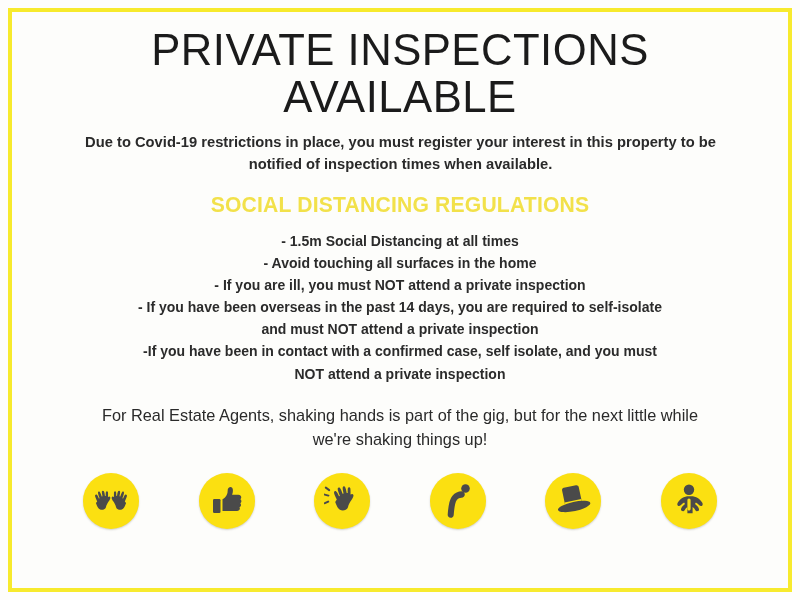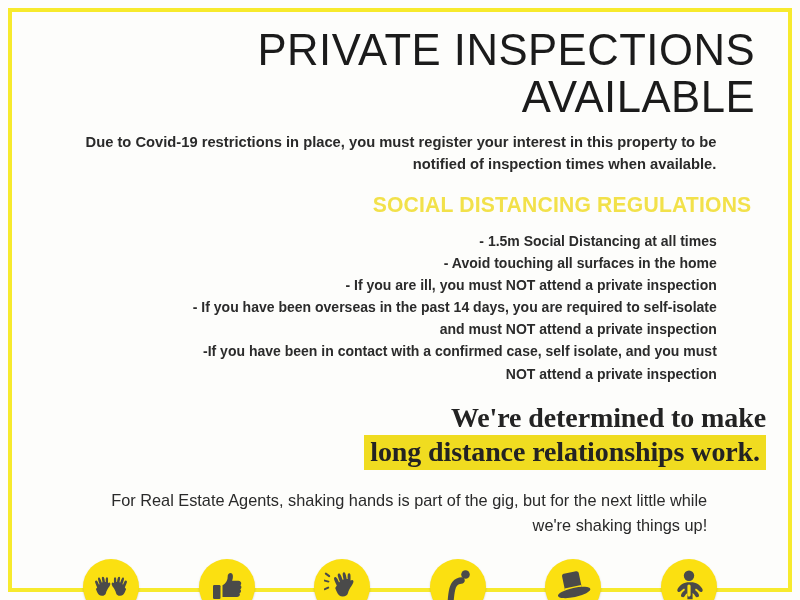--- a/index.html
+++ b/index.html
@@ -25,21 +25,21 @@
     border: 4px solid #f7ea2c;
     box-sizing: border-box;
     pointer-events: none;
   }
   .content {
     position: relative;
     width: 100%;
     height: 100%;
     box-sizing: border-box;
     padding: 18px 34px 10px 34px;
-    text-align: right;
+    text-align: center;
   }
 
   .headline {
     font-family: "Liberation Sans", sans-serif;
     font-size: 45px;
     font-weight: 300;
     letter-spacing: 0.5px;
     color: #1b1b1b;
     line-height: 1.05;
     margin: 8px 0 0 0;
@@ -153,26 +153,20 @@
     <div class="rules">
       <div class="rule-line">- 1.5m Social Distancing at all times</div>
       <div class="rule-line">- Avoid touching all surfaces in the home</div>
       <div class="rule-line">- If you are ill, you must NOT attend a private inspection</div>
       <div class="rule-line">- If you have been overseas in the past 14 days, you are required to self-isolate</div>
       <div class="rule-line">and must NOT attend a private inspection</div>
       <div class="rule-line">-If you have been in contact with a confirmed case, self isolate, and you must</div>
       <div class="rule-line">NOT attend a private inspection</div>
     </div>
 
-    <div class="tagline">
-      <div class="tagline-line1">We're determined to make</div>
-      <div class="tagline-line2-wrap">
-        <span class="tagline-line2">long distance relationships work.</span>
-      </div>
-    </div>
 
     <p class="closing">For Real Estate Agents, shaking hands is part of the gig, but for the next little while we're shaking things up!</p>
 
     <div class="icon-row">
 
       <div class="icon-item">
         <div class="icon-circle">
           <svg width="40" height="34" viewBox="0 0 40 34" aria-hidden="true">
             <g fill="#4a4a4a">
               <g transform="translate(1,2)">

